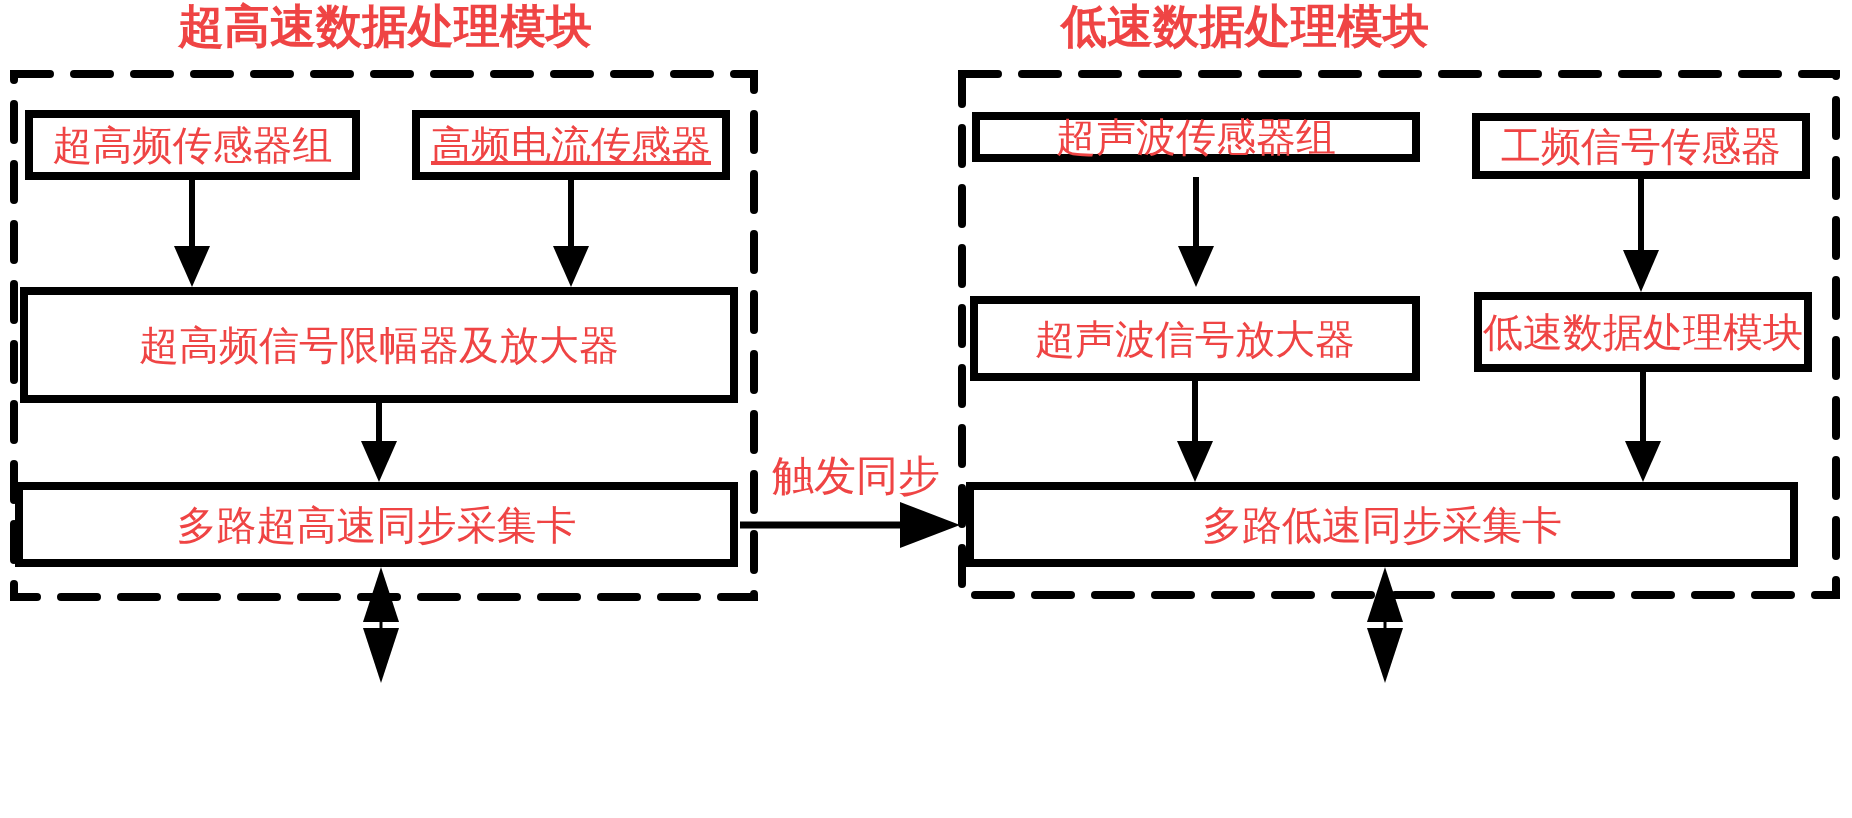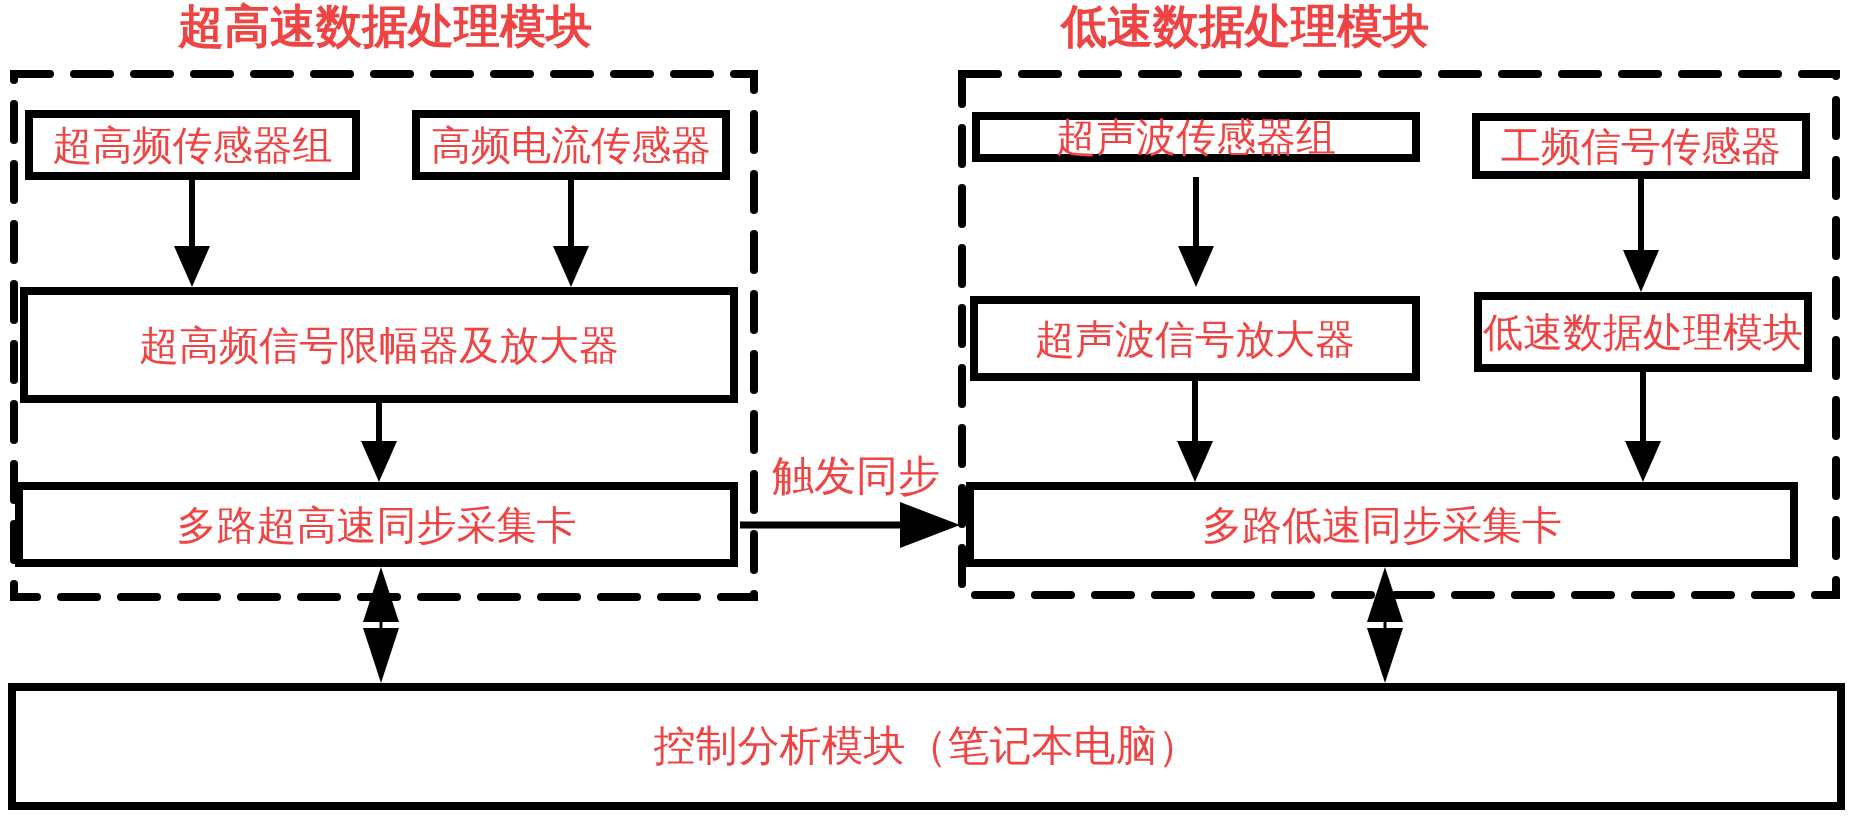--- a/index.html
+++ b/index.html
@@ -106,29 +106,28 @@
       <line x1="1385" y1="615" x2="1385" y2="635" stroke="#000" stroke-width="3"></line>
       <polygon points="1385,567 1403,622 1367,622" fill="#000"></polygon>
       <polygon points="1367,628 1403,628 1385,683" fill="#000"></polygon>
     </g>
   </svg>
 
   <div class="abs module-title" style="left:135px; top:2px; width:500px;">超高速数据处理模块</div>
   <div class="abs module-title" style="left:995px; top:2px; width:500px;">低速数据处理模块</div>
 
   <div class="abs node" style="left:25px; top:110px; width:335px; height:70px;">超高频传感器组</div>
-  <div class="abs node" style="left:412px; top:110px; width:318px; height:70px;">高频电流传感器</div>
+  <div class="abs node" style="left:412px; top:110px; width:318px; height:70px;text-decoration:underline;">高频电流传感器</div>
   <div class="abs node two-line" style="left:20px; top:287px; width:718px; height:116px;">
     <span>超高频信号限幅器及放大器</span>
   </div>
   <div class="abs node" style="left:15px; top:482px; width:723px; height:85px;">多路超高速同步采集卡</div>
 
   <div class="abs node" style="left:972px; top:112px; width:448px; height:50px;">超声波传感器组</div>
   <div class="abs node" style="left:1472px; top:113px; width:338px; height:66px;">工频信号传感器</div>
   <div class="abs node" style="left:970px; top:296px; width:450px; height:85px;">超声波信号放大器</div>
   <div class="abs node" style="left:1474px; top:292px; width:338px; height:80px;">低速数据处理模块</div>
   <div class="abs node" style="left:966px; top:482px; width:832px; height:85px;">多路低速同步采集卡</div>
 
   <div class="abs label-float" style="left:772px; top:448px;">触发同步</div>
 
-  <div class="abs node" style="left:8px; top:683px; width:1837px; height:127px; font-size:42px;">控制分析模块（笔记本电脑）</div>
 
 </div>
 
 </body></html>

